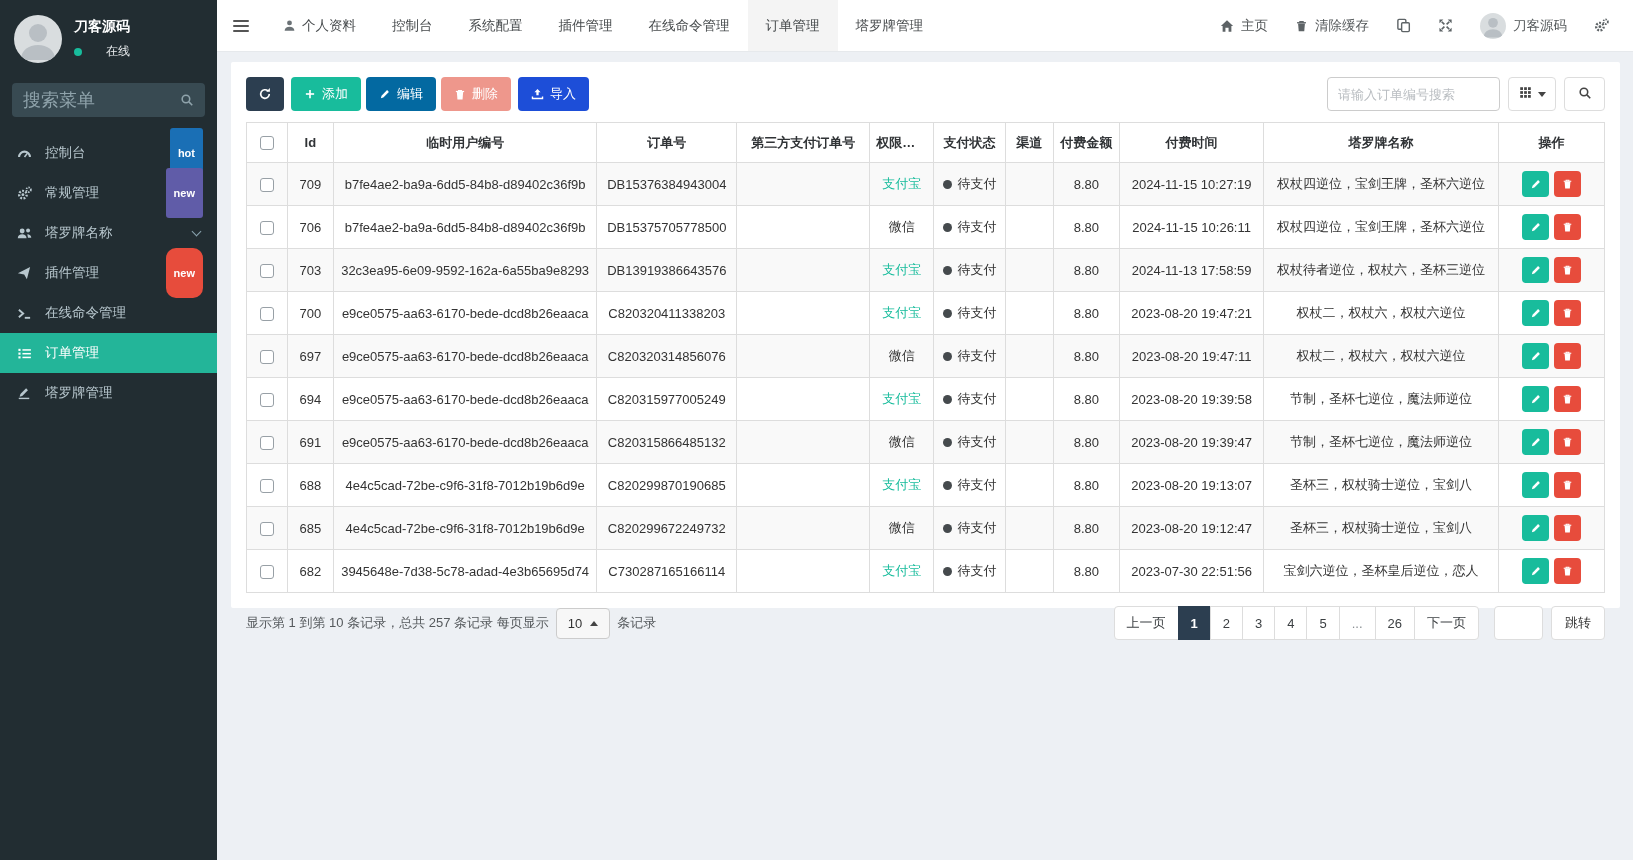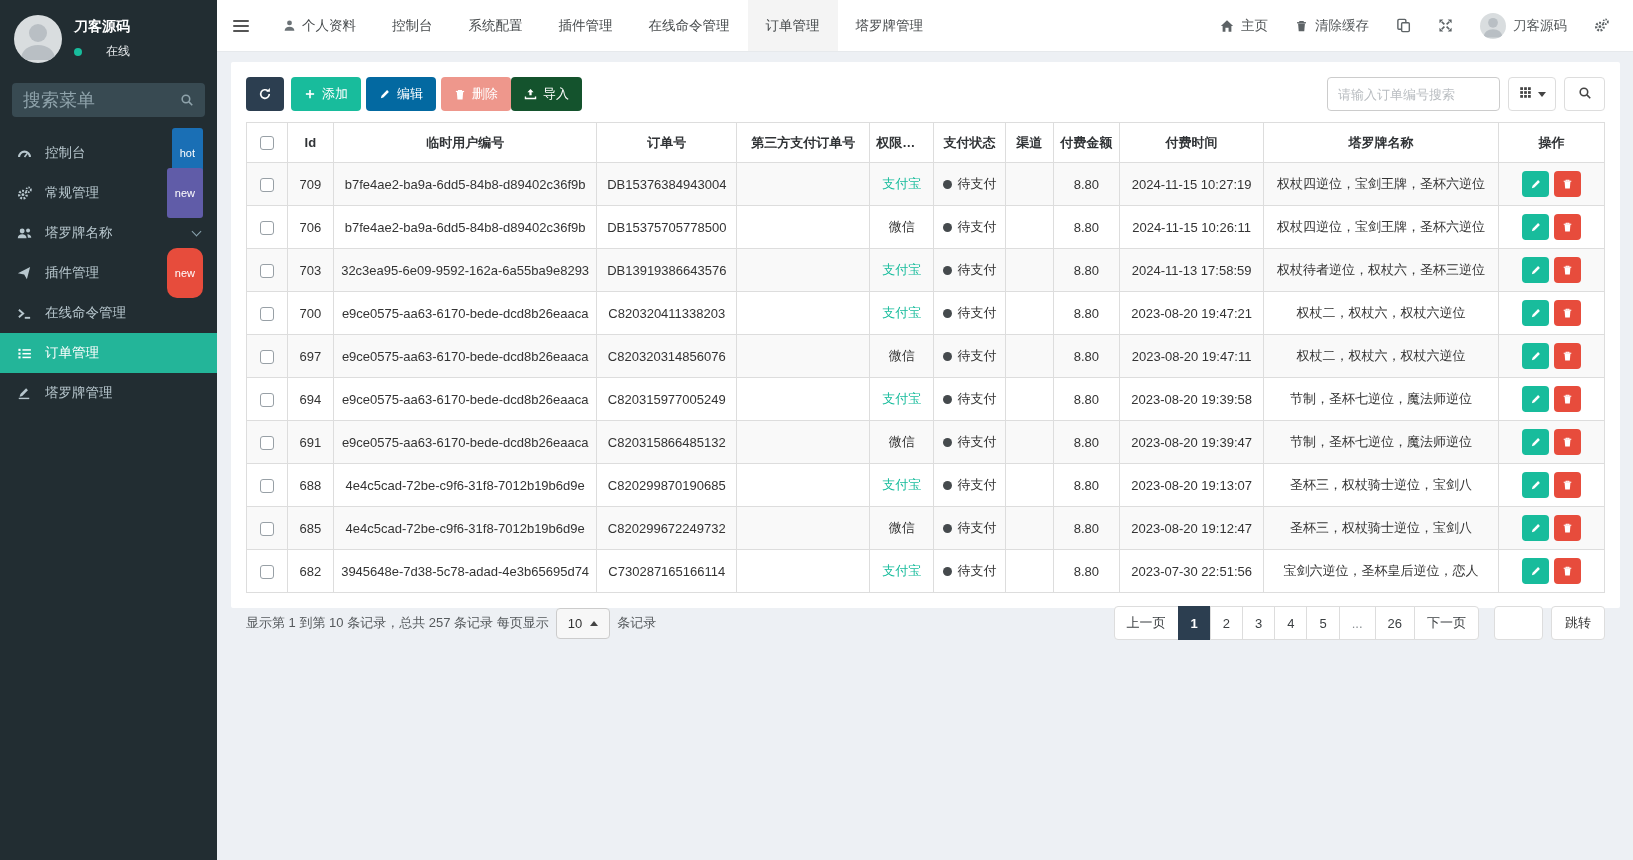--- a/index.html
+++ b/index.html
@@ -18,21 +18,21 @@
   .dot-online{width:8px;height:8px;border-radius:50%;background:#18bc9c}
   .menu-search{margin:12px 12px 16px;background:#384a52;border-radius:4px;height:34px;
     display:flex;align-items:center;padding:0 11px}
   .menu-search input{flex:1;background:transparent;border:0;outline:none;color:#eab308;font-size:18px;min-width:0}
   .menu-search input::placeholder{color:#8fa3ab}
   .menu-search .ms-icon{color:#8fa3ab;display:flex}
   .menu-item{height:40px;display:flex;align-items:center;padding:0 14px 0 17px;font-size:13.5px;cursor:pointer;color:#b8c7ce}
   .menu-item.active{background:#23b599;color:#fff}
   .mi-icon{width:19px;margin-right:9px;display:flex;align-items:center}
   .mi-label{flex:1}
-  .badge{font-size:11px;font-weight:normal;color:#fff;padding:18px 8px;border-radius:3px;line-height:14px}
+  .badge{font-size:11px;font-weight:bold;color:#fff;padding:18px 8px;border-radius:3px;line-height:14px}
   .badge-blue{background:#1a6fb5}
   .badge-purple{background:#605ca8}
   .badge-red{background:#e74c3c;border-radius:10px}
   .chevron-down{width:7px;height:7px;border-right:1.6px solid #8aa4af;border-bottom:1.6px solid #8aa4af;
     transform:rotate(45deg);margin:-3px 3px 0 0}
 
   
   .navbar{position:absolute;left:217px;right:0;top:0;height:52px;background:#fff;
     border-bottom:1px solid #e6e9ec;display:flex;align-items:stretch}
   .hamburger{width:48px;display:flex;align-items:center;justify-content:center;cursor:pointer}
@@ -52,21 +52,21 @@
   .panel{margin:10px 13px 0 14px;background:#fff;height:546px;padding:15px 15px;border-radius:2px}
 
   .toolbar{display:flex;align-items:center}
   .btn{height:34px;border:none;border-radius:4px;color:#fff;font-size:13px;
     display:inline-flex;align-items:center;gap:6px;padding:0 13px;cursor:pointer}
   .btn .b-icon{display:flex}
   .btn-refresh{background:#2c3e50;width:38px;justify-content:center;padding:0}
   .btn-add{background:#18bc9c;margin-left:7px}
   .btn-edit{background:#0369a1;margin-left:5px;cursor:default}
   .btn-del{background:#ee978c;margin-left:5px;cursor:default}
-  .btn-import{background:#14532d;}
+  .btn-import{background:#1d4ed8;margin-left:7px}
   .search-group{margin-left:auto;display:flex;align-items:center;gap:8px}
   .search-input{width:173px;height:34px;border:1px solid #ccc;border-radius:4px;padding:0 10px;font-size:13px;color:#555;outline:none}
   .search-input::placeholder{color:#b9bdc1}
   .tool-btn{height:34px;background:#fff;border:1px solid #ddd;border-radius:4px;color:#444;
     display:flex;align-items:center;justify-content:center;cursor:pointer;gap:6px}
   .btn-grid{width:48px}
   .btn-find{width:41px}
   .caret-down{width:0;height:0;border-left:4px solid transparent;border-right:4px solid transparent;border-top:5px solid #444}
   .caret-up{width:0;height:0;border-left:4px solid transparent;border-right:4px solid transparent;border-bottom:5px solid #444}
 

